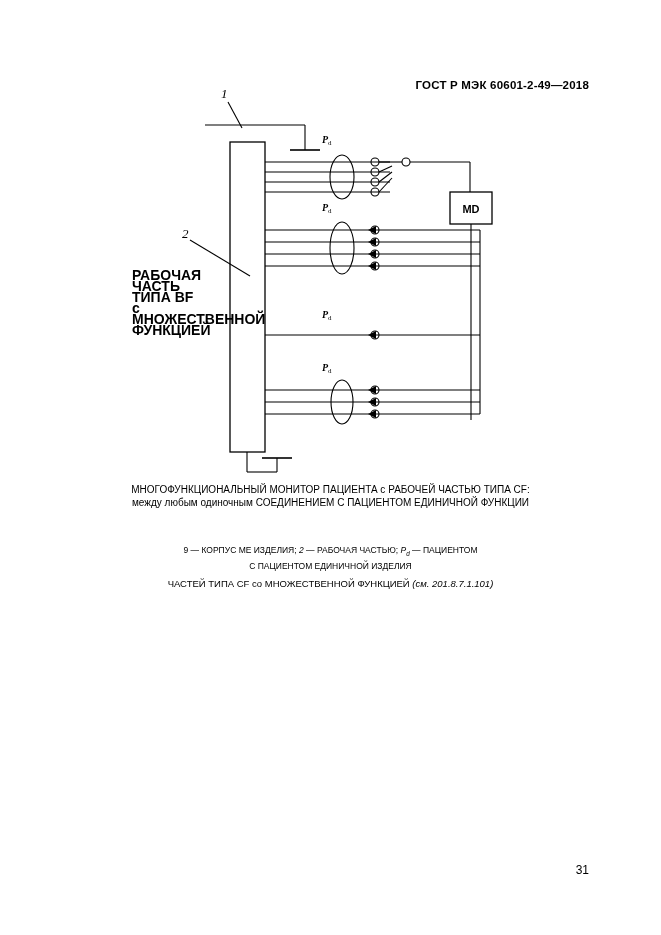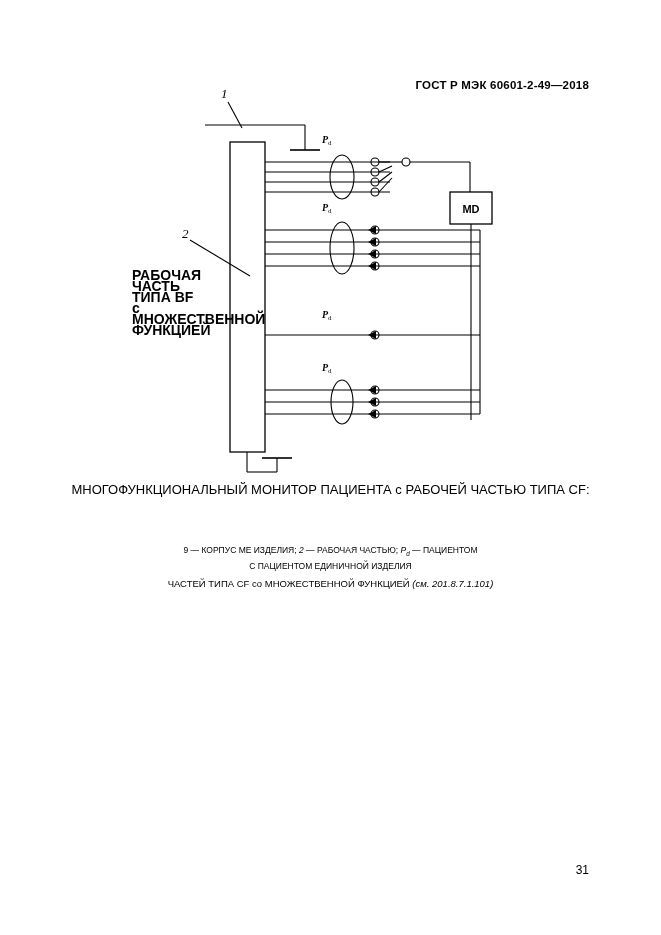--- a/index.html
+++ b/index.html
@@ -65,21 +65,21 @@
 
   
   .caption-block {
     position: absolute;
     left: 60px;
     width: 541px;
     text-align: center;
   }
   .cap1 {
     top: 484px;
-    font-size: 13px;
+    font-size: 10px;
     line-height: 12.5px;
   }
   .cap1 .l1 { font-weight: normal; }
   .cap1 .l3 { font-style: italic; }
   .cap1 .l4 { font-style: italic; }
   .cap2 {
     top: 544px;
     font-size: 8.5px;
     line-height: 13px;
   }
@@ -194,20 +194,21 @@
 
   <div class="device-label">
     <div>РАБОЧАЯ ЧАСТЬ</div>
     <div>ТИПА BF</div>
     <div>с МНОЖЕСТВЕННОЙ</div>
     <div>ФУНКЦИЕЙ</div>
   </div>
 
   <div class="caption-block cap1">
     <div class="l1">МНОГОФУНКЦИОНАЛЬНЫЙ МОНИТОР ПАЦИЕНТА с РАБОЧЕЙ ЧАСТЬЮ ТИПА CF:</div>
+    <div class="l2">между любым одиночным СОЕДИНЕНИЕМ С ПАЦИЕНТОМ ЕДИНИЧНОЙ ФУНКЦИИ</div>
   </div>
 
   <div class="caption-block cap2">
     <div>
       <span>9 — КОРПУС МЕ ИЗДЕЛИЯ; </span><span class="ital">2</span><span> — РАБОЧАЯ ЧАСТЬЮ; </span><span class="ital">P</span><span class="sub ital">d</span><span> — ПАЦИЕНТОМ</span>
     </div>
     <div>С ПАЦИЕНТОМ ЕДИНИЧНОЙ ИЗДЕЛИЯ</div>
   </div>
 
   <div class="caption-block cap3">

